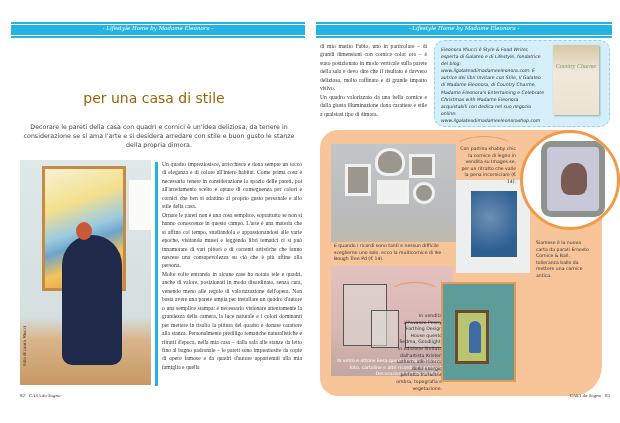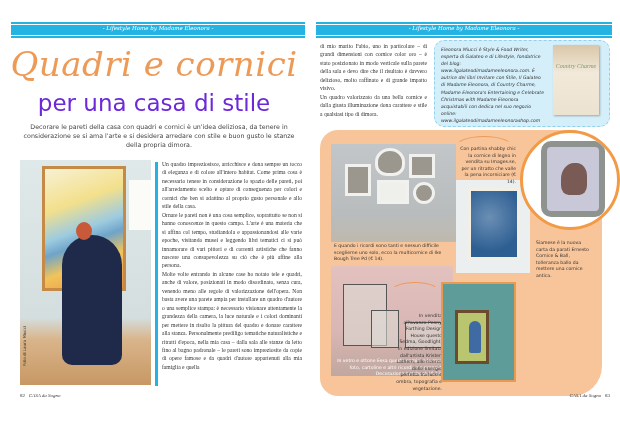--- a/index.html
+++ b/index.html
@@ -13,22 +13,22 @@
   .band { position: absolute; top: 22px; height: 16px; background: #25b3e3; }
   .band::before, .band::after { content: ""; position: absolute; left: 0; right: 0; height: 1px; background: #fff; }
   .band::before { top: 2px; } .band::after { bottom: 2px; }
   .band span { position: absolute; left: 0; right: 0; top: 3px; text-align: center; color: #fff;
     font-family: "DejaVu Serif", serif; font-style: italic; font-size: 5.5px; }
   .page-left .band { left: 11px; right: 3px; }
   .page-right .band { left: 2px; right: 8px; }
 
   .title { position: absolute; left: 0; right: 0; top: 44px; text-align: center; color: #ee9a57;
     font-family: "DejaVu Serif", serif; font-style: italic; font-size: 34px; letter-spacing: 0.5px; }
-  .subtitle { position: absolute; left: 0; right: 0; top: 90px; text-align: center; color: #6d28d9;
-    font-family: "DejaVu Sans", sans-serif; font-size: 23px; }
+  .subtitle { position: absolute; left: 0; right: 0; top: 90px; text-align: center; color: #a16207;
+    font-family: "DejaVu Sans", sans-serif; font-size: 14px; }
   .intro { position: absolute; left: 18px; right: 8px; top: 122px; text-align: center; color: #444;
     font-family: "DejaVu Sans", sans-serif; font-size: 6.3px; line-height: 9px; }
 
   .photo-woman { position: absolute; left: 20px; top: 160px; width: 131px; height: 225px;
     background: linear-gradient(180deg, #dfe9ea 0%, #d4dedf 70%, #d9b48a 80%, #c79864 100%); overflow: hidden; }
   .painting { position: absolute; left: 22px; top: 6px; width: 84px; height: 125px; border: 3px solid #c58a45;
     background: linear-gradient(160deg, #f7f1d4 0%, #f3e08c 30%, #9dcbe0 50%, #6fa4c9 60%, #f2c45a 75%, #e58c46 100%); }
   .woman { position: absolute; left: 42px; top: 75px; width: 60px; height: 130px; border-radius: 30px 30px 10px 10px;
     background: #1f2a4a; }
   .woman-head { position: absolute; left: 56px; top: 62px; width: 16px; height: 18px; border-radius: 50%; background: #c85a3a; }
@@ -70,21 +70,20 @@
   .caption.white { color: #fff; text-align: right; }
   .arrow { position: absolute; border: 1px solid #ee9a57; border-color: #ee9a57 transparent transparent transparent; border-radius: 50%; }
 </style>
 </head>
 <body>
 
 <div class="page page-left">
   <div class="band">
     <span>- Lifestyle Home by Madame Eleonora -</span>
   </div>
-  <div class="title">Quadri e cornici</div>
   <div class="subtitle">per una casa di stile</div>
   <div class="intro">Decorare le pareti della casa con quadri e cornici è un'idea deliziosa, da tenere in considerazione se si ama l'arte e si desidera arredare con stile e buon gusto le stanze della propria dimora.</div>
 
   <div class="photo-woman">
     <div class="painting"></div>
     <div class="cabinet"></div>
     <div class="woman"></div>
     <div class="woman-head"></div>
   </div>
   <div class="photo-credit">Foto di Laura Miucci</div>

